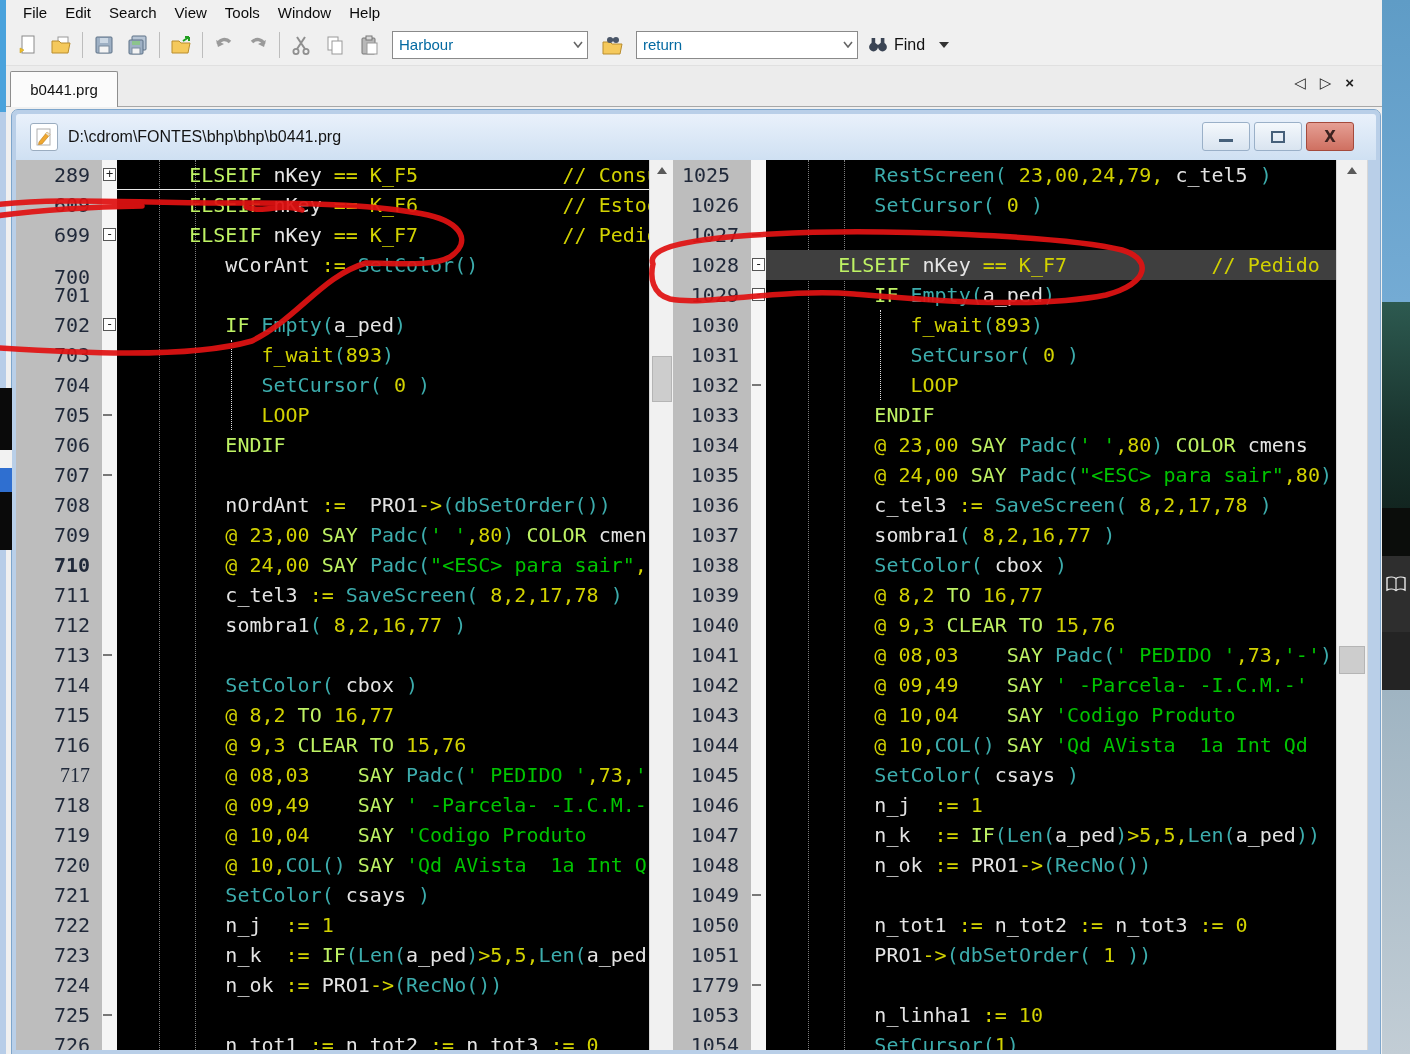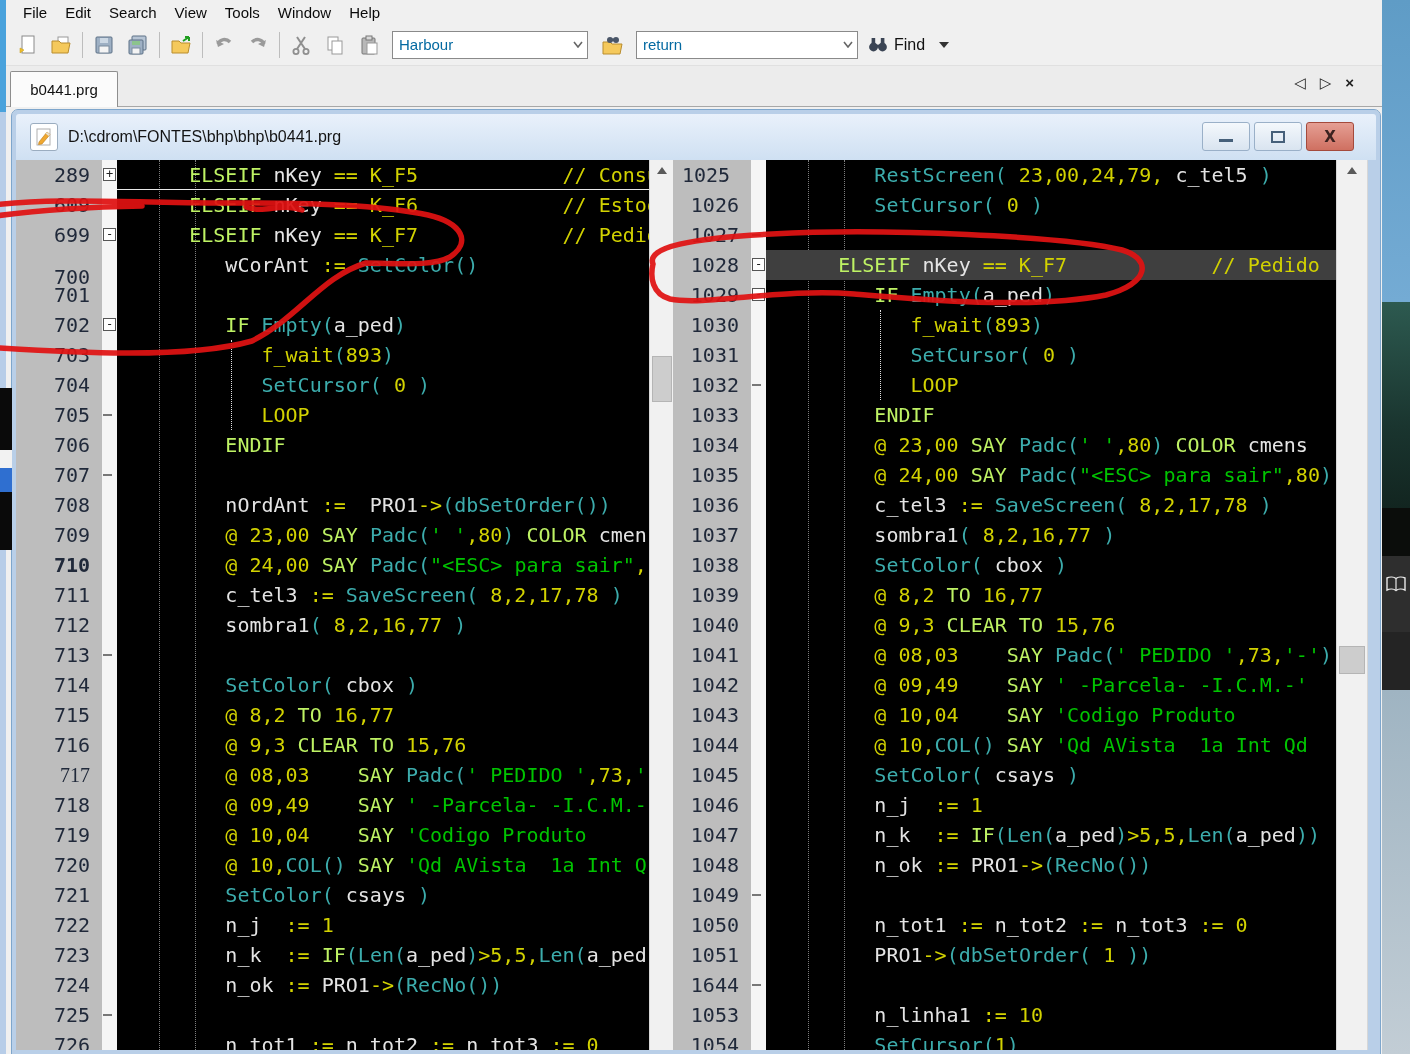--- a/index.html
+++ b/index.html
@@ -357,21 +357,21 @@
         <div class="gnum" style="top: 510px;">1042</div>
         <div class="gnum" style="top: 540px;">1043</div>
         <div class="gnum" style="top: 570px;">1044</div>
         <div class="gnum" style="top: 600px;">1045</div>
         <div class="gnum" style="top: 630px;">1046</div>
         <div class="gnum" style="top: 660px;">1047</div>
         <div class="gnum" style="top: 690px;">1048</div>
         <div class="gnum" style="top: 720px;">1049</div>
         <div class="gnum" style="top: 750px;">1050</div>
         <div class="gnum" style="top: 780px;">1051</div>
-        <div class="gnum" style="top: 810px;">1644</div>
+        <div class="gnum" style="top: 810px;">1779</div>
         <div class="gnum" style="top: 840px;">1053</div>
         <div class="gnum" style="top: 870px;">1054</div>
       </div>
     <div class="foldcol" id="fold-right">
         <div class="ftick" style="top: 74px;"></div>
         <div class="fbox" style="top: 98px;">-</div>
         <div class="fbox" style="top: 128px;">-</div>
         <div class="ftick" style="top: 224px;"></div>
         <div class="ftick" style="top: 734px;"></div>
         <div class="ftick" style="top: 824px;"></div>

